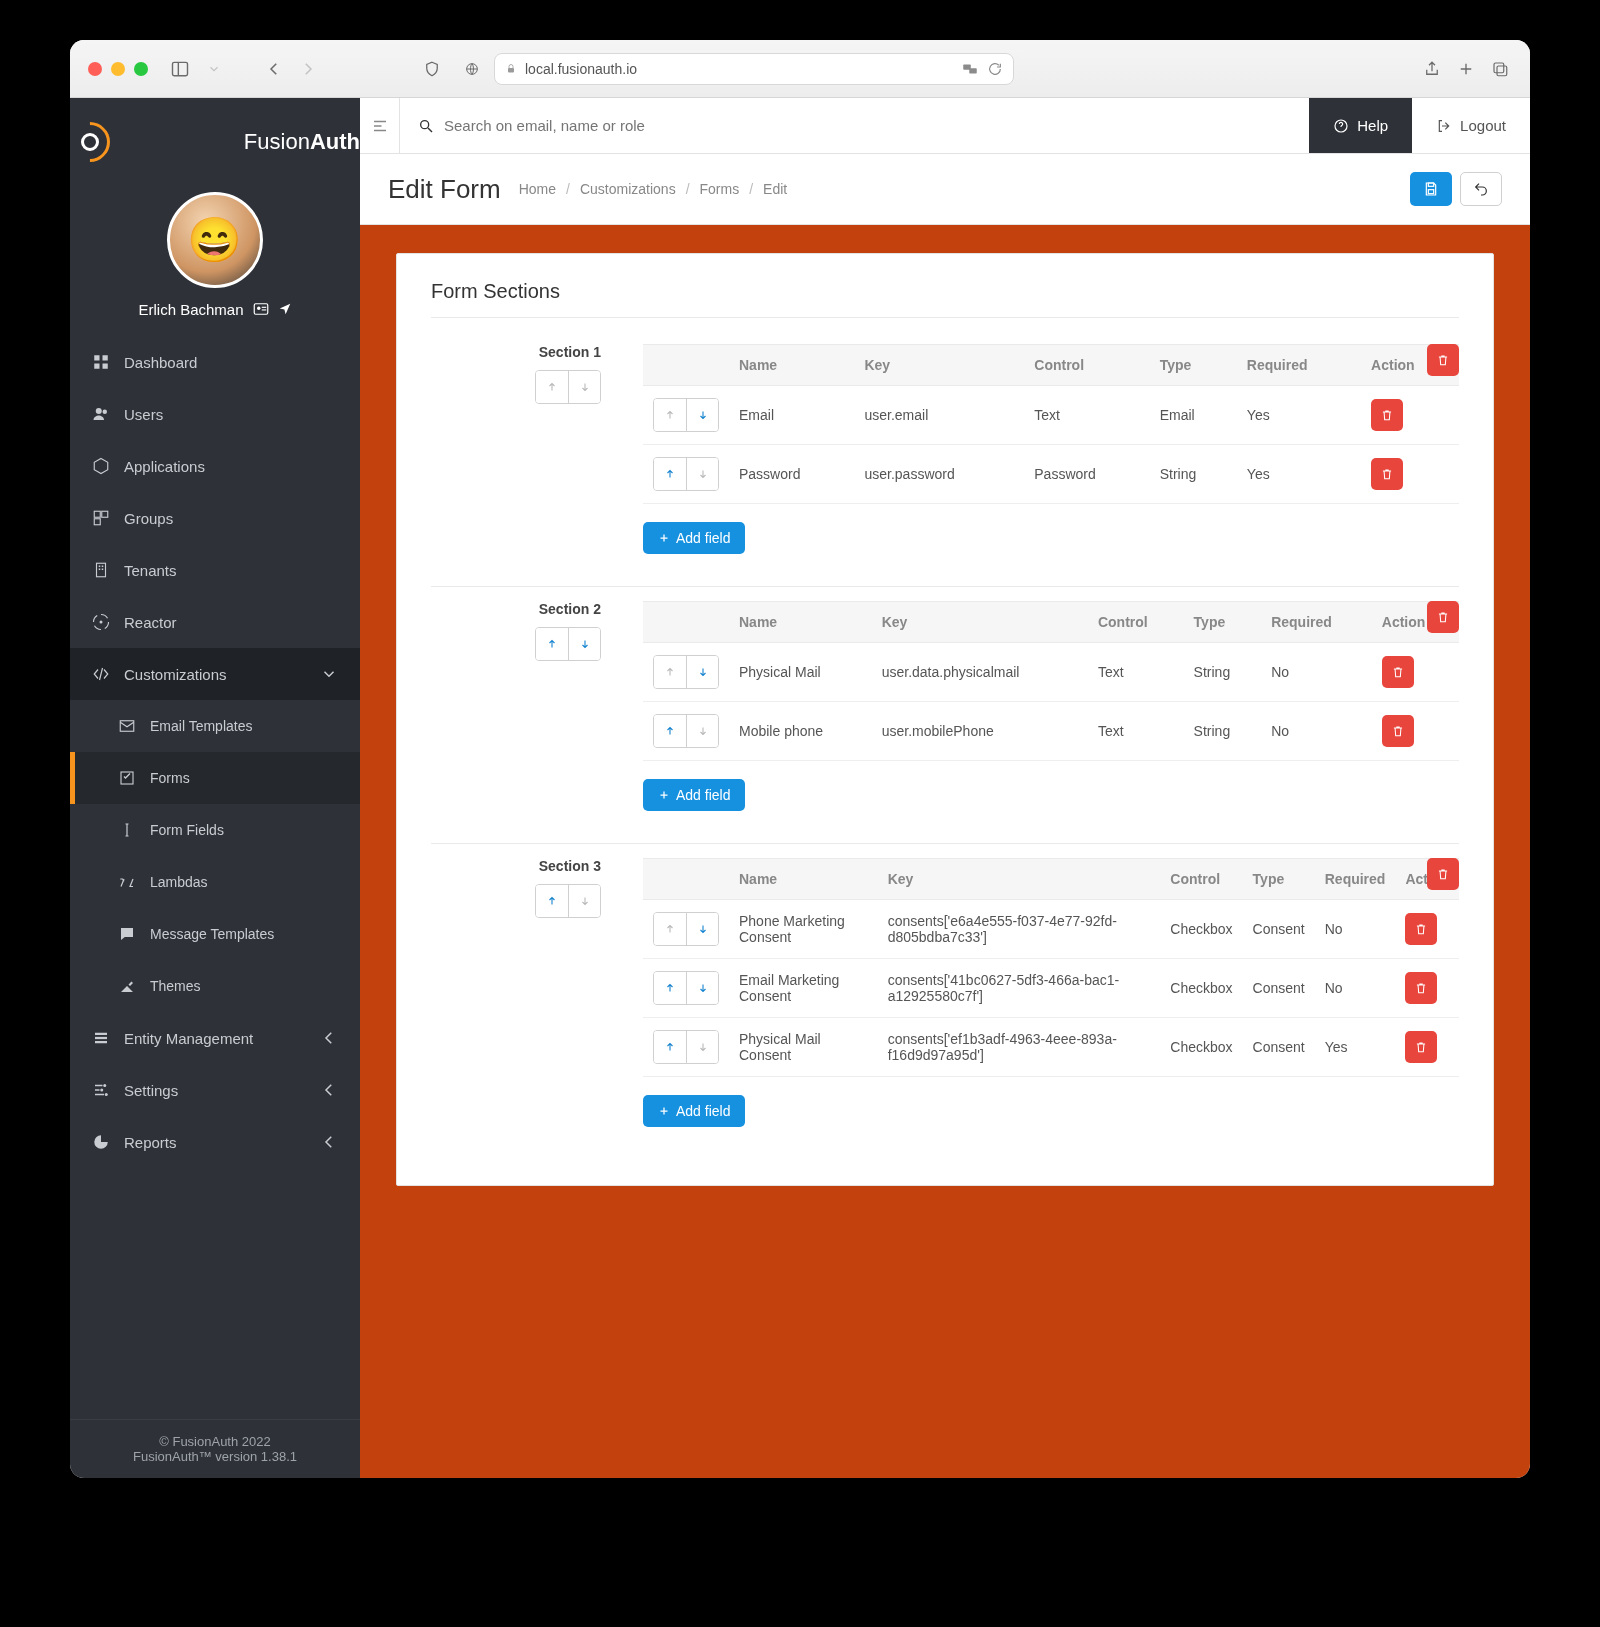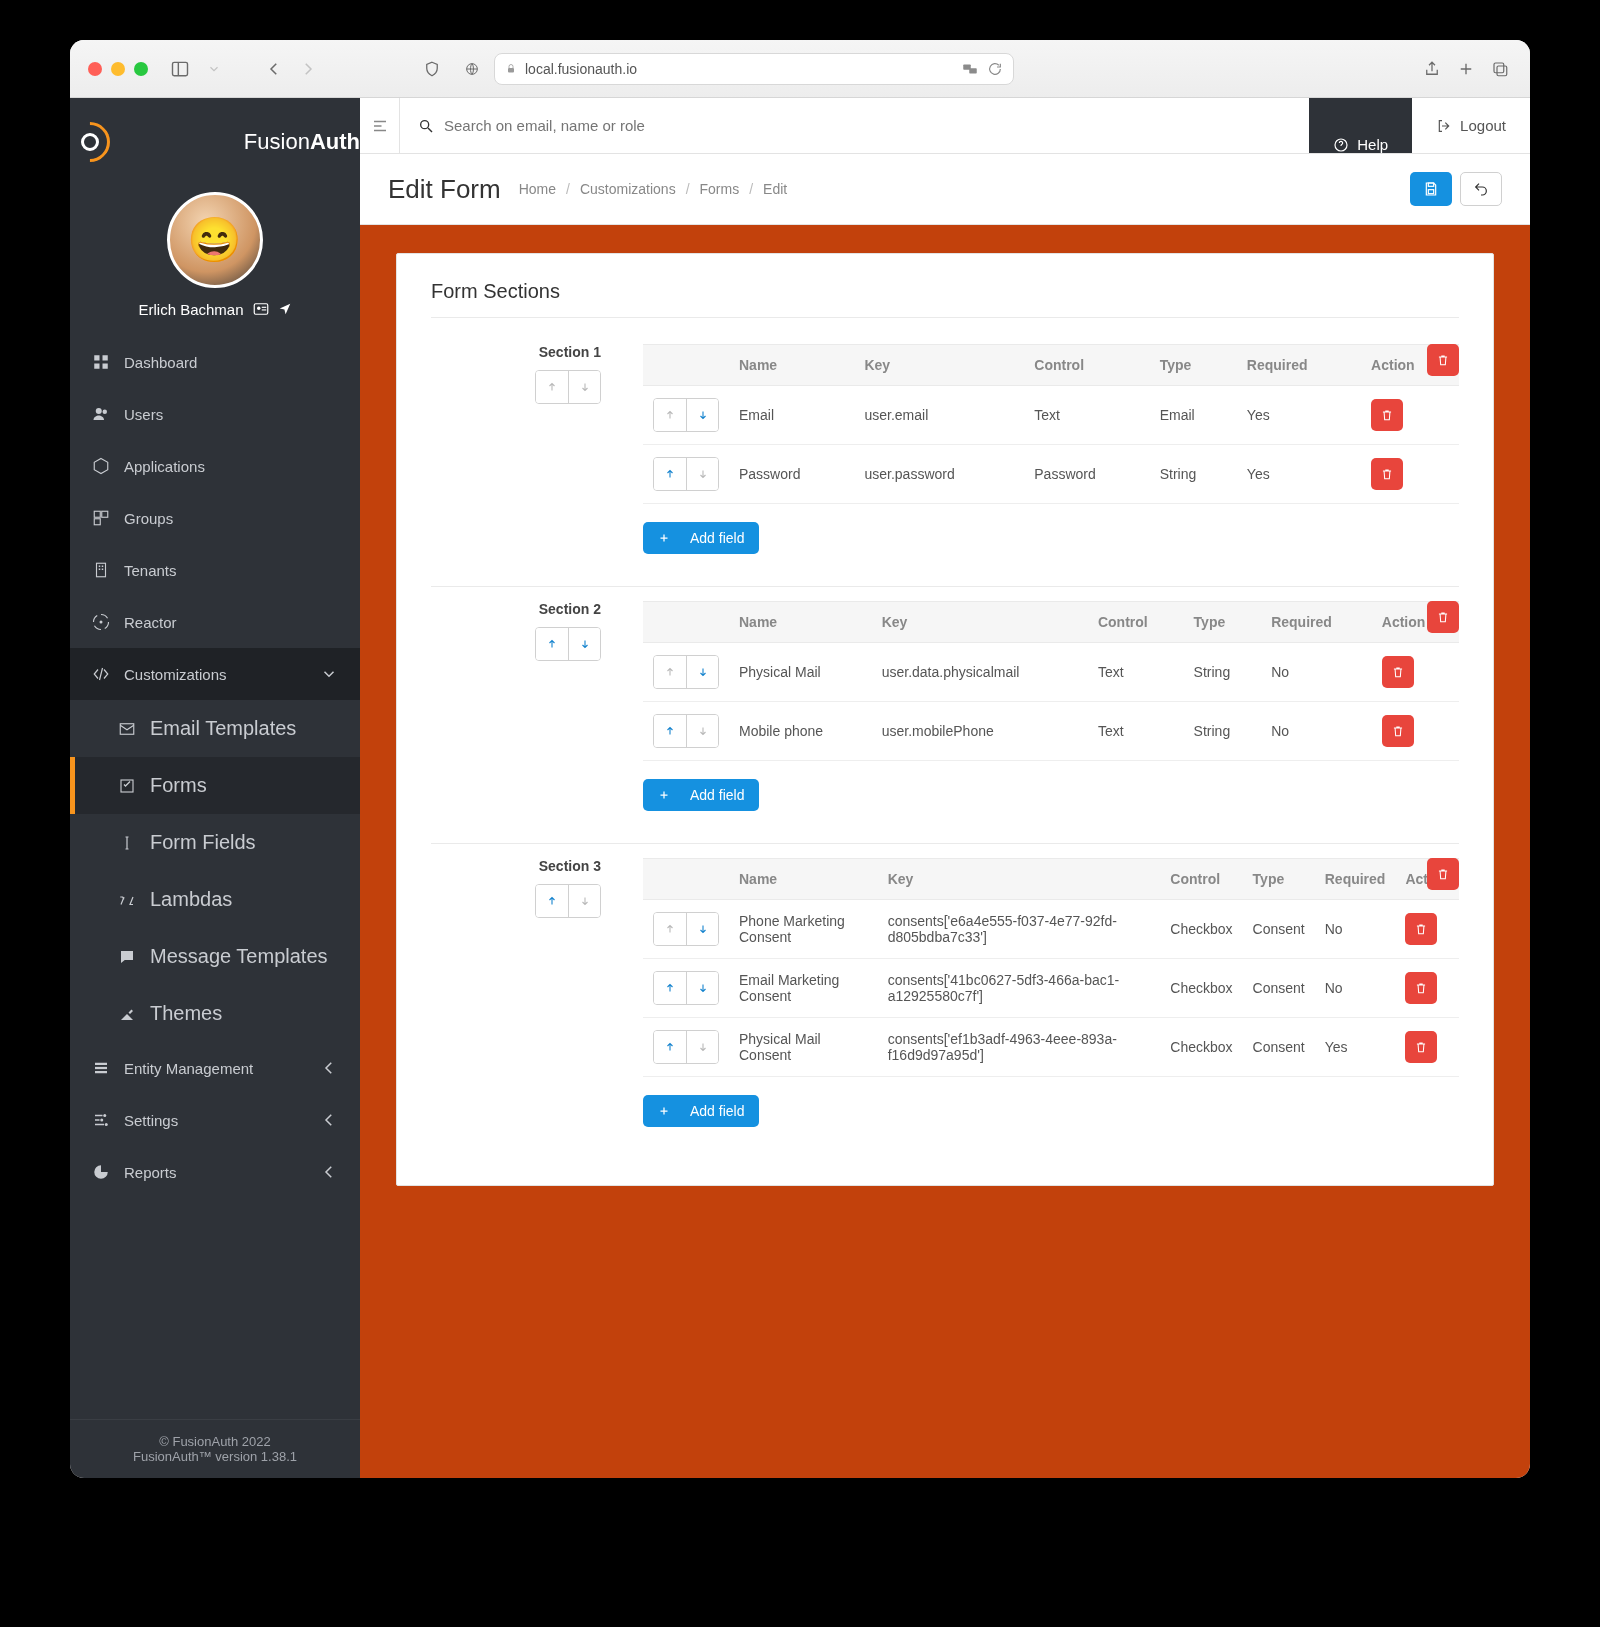--- a/index.html
+++ b/index.html
@@ -91,21 +91,21 @@
   .nav { list-style:none; }
   .nav li {
     display:flex; align-items:center; gap:14px;
     padding: 17px 22px; color:#c9ccd1; cursor:pointer;
     font-size:15px;
     position:relative;
     text-align:right;
   }
   .nav li .sp { flex:1; }
   .nav li.active-group { background:#1f2226; }
-  .nav li.sub { padding-left:48px; font-size:20px; }
+  .nav li.sub { padding-left:48px; font-size:14px; }
   .nav li.sub.active { background:#25282d; }
   .nav li.sub.active::before {
     content:""; position:absolute; left:0; top:0; bottom:0; width:5px; background:#f7941d;
   }
   .nav svg { width:18px; height:18px; fill:#c9ccd1; flex-shrink:0; }
   .sidebar-footer {
     margin-top:auto; text-align:center; padding:14px 0; font-size:13px; color:#9ea2a9;
     border-top:1px solid #3a3e44;
   }
 
@@ -114,34 +114,34 @@
   .topbar {
     height:56px; background:#fff; display:flex; align-items:center;
     border-bottom:1px solid #e3e3e3;
   }
   .collapse-btn { width:40px; text-align:center; color:#888; border-right:1px solid #e3e3e3; height:100%; display:flex; align-items:center; justify-content:center;}
   .search-wrap { flex:1; display:flex; align-items:center; gap:10px; padding:0 18px;}
   .search-wrap svg { width:16px; height:16px; fill:#555;}
   .search-wrap input { border:none; outline:none; font-size:15px; flex:1; color:#555;}
   .help-btn {
     background:#2e3238; color:#fff; height:100%; padding:0 24px;
-    display:flex; align-items:flex-end; gap:8px; font-size:15px;
+    display:flex; align-items:center; gap:8px; font-size:15px;
   }
   .logout-btn { padding:0 24px; display:flex; align-items:center; gap:8px; color:#555; font-size:15px;}
   .pagehdr {
     background:#fff; padding:18px 28px;
     display:flex; align-items:center; gap:18px;
     border-bottom:1px solid #e3e3e3;
   }
   .pagehdr h1 { font-size:26px; font-weight:400; color:#333;}
   .crumbs { font-size:14px; color:#888; display:flex; gap:10px;}
   .crumbs span.sep{ color:#bbb;}
   .hdr-actions { margin-left:auto; display:flex; gap:8px;}
   .btn {
-    display:inline-flex; align-items:center; justify-content:center; gap:20px;
+    display:inline-flex; align-items:center; justify-content:center; gap:6px;
     border-radius:5px; padding:8px 12px; font-size:14px; border:1px solid transparent; cursor:pointer;
   }
   .btn-primary { background:#1591e0; color:#fff;}
   .btn-default { background:#fff; border-color:#d0d0d0; color:#555;}
   .btn-blue-sm { background:#1591e0; color:#fff; padding:7px 14px;}
   .btn-danger-sm { background:#e8453c; color:#fff; width:32px; height:32px; padding:0;}
 
   .content { padding:28px 36px 60px; }
   .card { background:#fff; border:1px solid #e3e3e3; border-radius:2px; padding:26px 34px;}
   .card h2 { font-size:20px; font-weight:500; color:#333; padding-bottom:14px; border-bottom:1px solid #eaeaea; margin-bottom:26px;}

